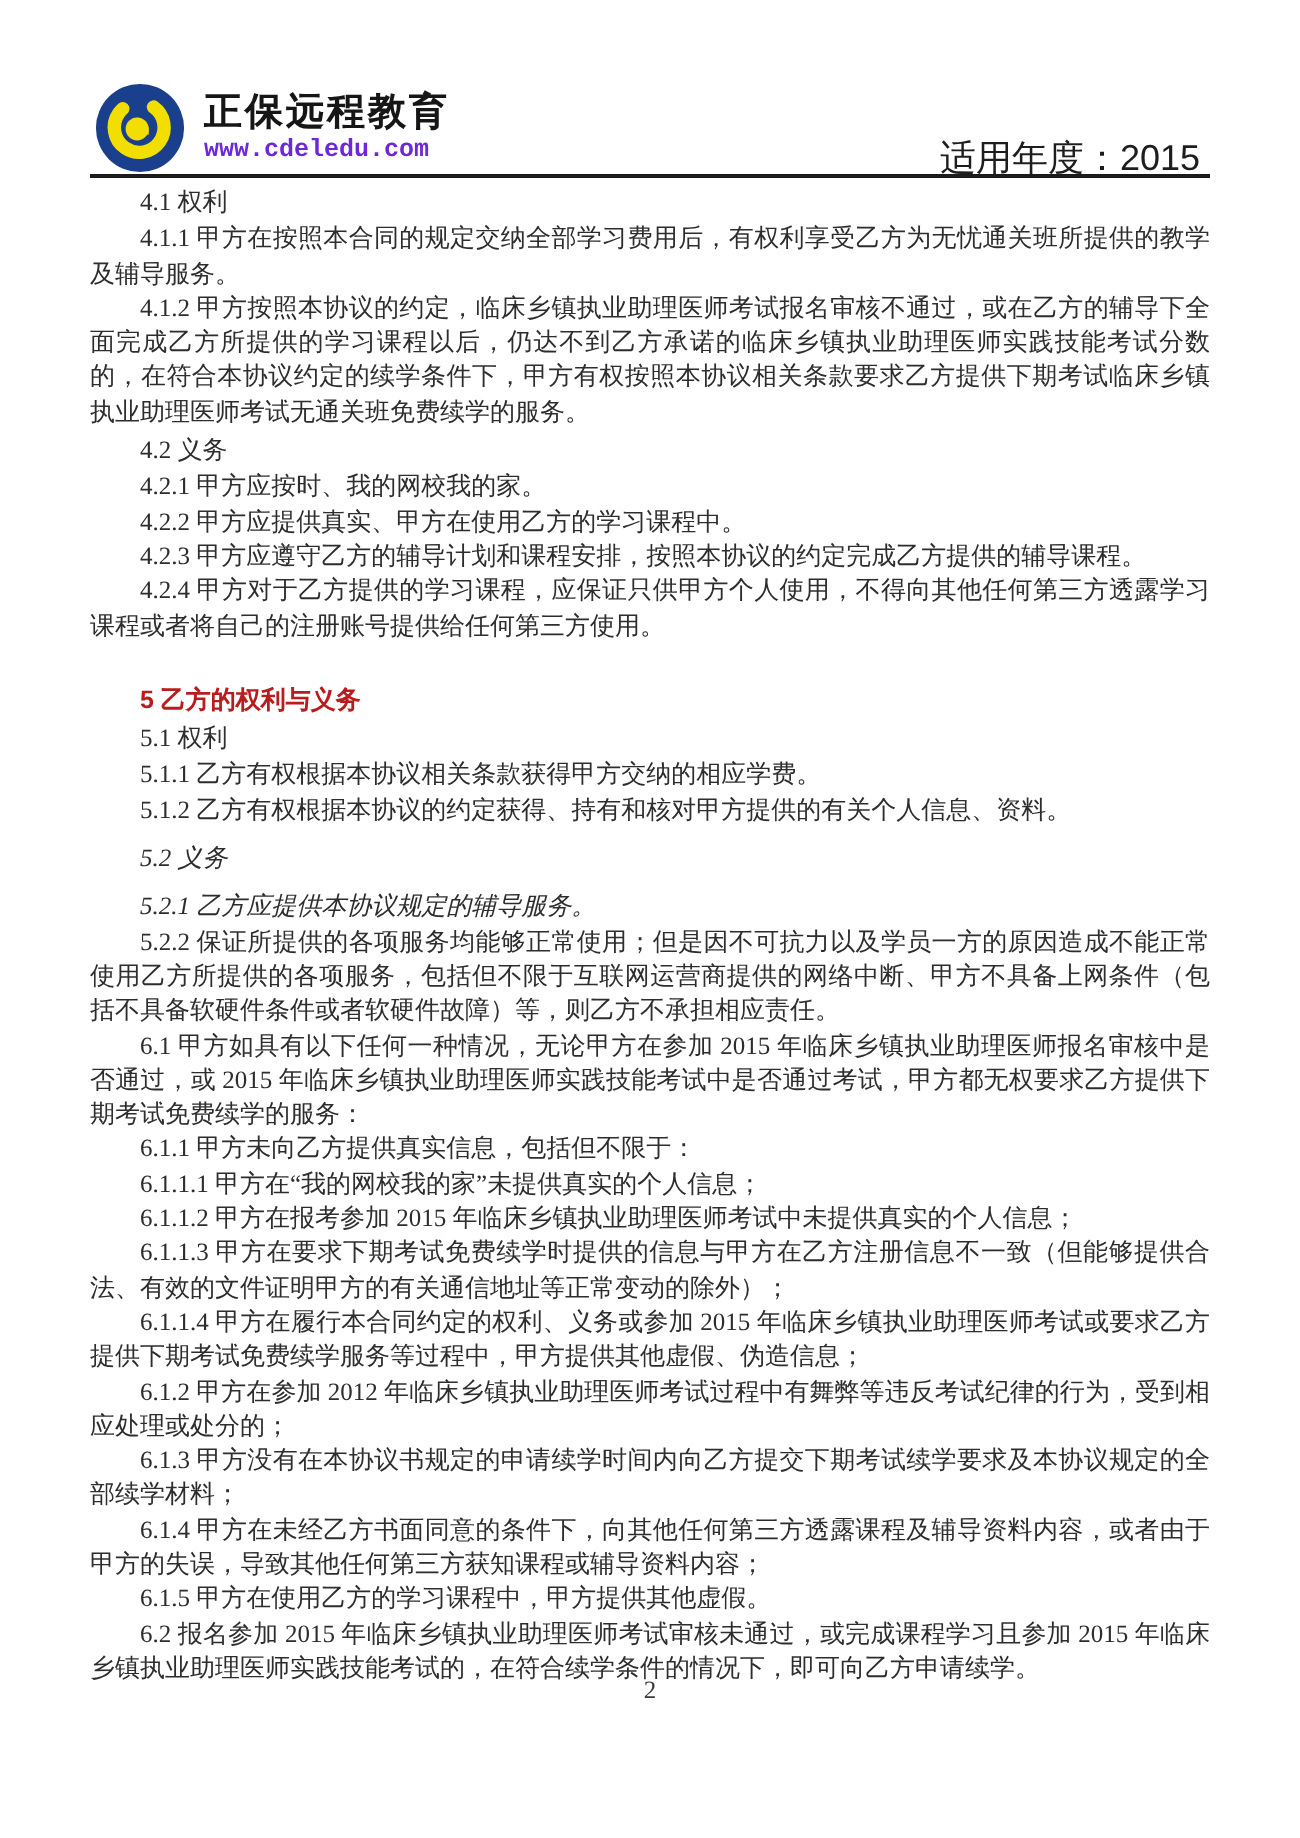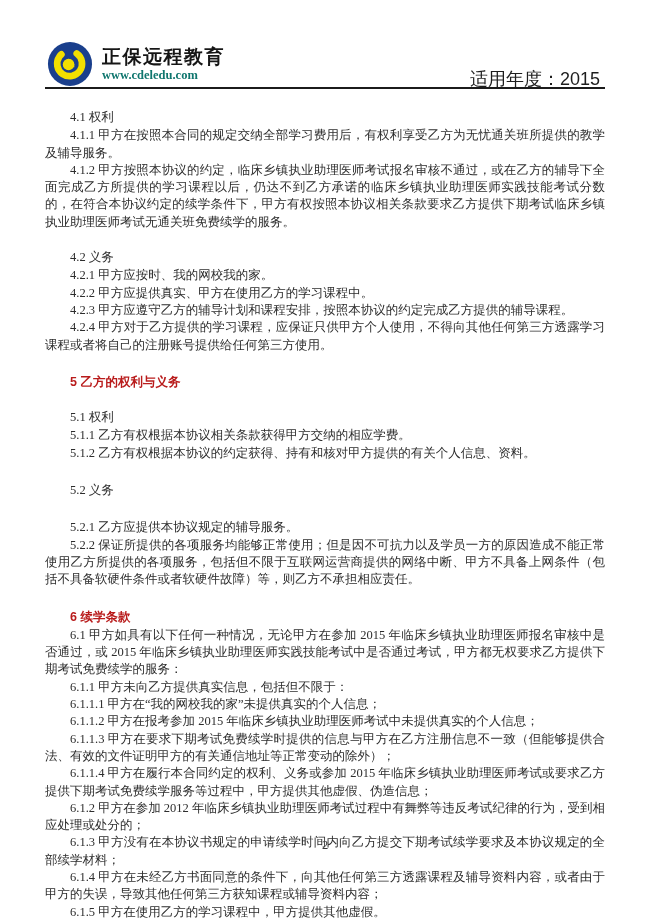--- a/index.html
+++ b/index.html
@@ -8,40 +8,40 @@
     color:#2f2f2f;font-family:"Liberation Serif","DejaVu Serif",serif;border-radius:23px;
   }
   
   .brand{position:absolute;left:47px;top:41px;display:flex;align-items:center;gap:9px;}
   .logo{width:46px;height:46px;display:block;}
   .brand-name{
     font-family:"Liberation Sans","DejaVu Sans",sans-serif;font-weight:bold;
     font-size:19px;letter-spacing:1.5px;color:#161616;line-height:22px;
   }
   .brand-url{
-    font-family:Liberation Serif, serif;font-weight:bold;
-    font-size:12.5px;color:#0f766e;line-height:15px;
+    font-family:Liberation Mono, monospace;font-weight:bold;
+    font-size:12.5px;color:#6d28d9;line-height:15px;
   }
   .year{
     position:absolute;right:50px;top:67px;font-size:18px;color:#1d1d1d;
     font-family:"Liberation Sans","DejaVu Sans",sans-serif;
   }
   .rule{position:absolute;left:45px;right:45px;top:87px;border-top:2px solid #1b1b1b;}
   
   main{
     position:absolute;left:45px;top:91px;width:560px;
     font-size:12.5px;line-height:17.3px;text-align:justify;color:#2d2d2d;
   }
   main p{margin:0;text-indent:2em;}
   main p.h1{
     font-family:"Liberation Sans","DejaVu Sans",sans-serif;font-weight:bold;
     color:#b91c1c;margin-top:20px;margin-bottom:1px;
   }
-  main p.h2{margin-top:18px;margin-bottom:1px;}
-  main p.spaced{margin-top:20px;}
+  main p.h2{margin-top:2px;margin-bottom:1px;}
+  main p.spaced{margin-top:7px;font-style:italic;}
   
   footer{position:absolute;left:0;right:0;top:838px;text-align:center;
     font-size:12.5px;color:#3a3a3a;}
 </style>
 </head>
 <body>
 
 <div class="page">
 
   <header>
@@ -72,21 +72,20 @@
       <p class="p">4.2.2 甲方应提供真实、甲方在使用乙方的学习课程中。</p>
       <p class="p">4.2.3 甲方应遵守乙方的辅导计划和课程安排，按照本协议的约定完成乙方提供的辅导课程。</p>
       <p class="p">4.2.4 甲方对于乙方提供的学习课程，应保证只供甲方个人使用，不得向其他任何第三方透露学习课程或者将自己的注册账号提供给任何第三方使用。</p>
       <p class="h1">5 乙方的权利与义务</p>
       <p class="h2">5.1 权利</p>
       <p class="p">5.1.1 乙方有权根据本协议相关条款获得甲方交纳的相应学费。</p>
       <p class="p">5.1.2 乙方有权根据本协议的约定获得、持有和核对甲方提供的有关个人信息、资料。</p>
       <p class="h2 spaced">5.2 义务</p>
       <p class="p spaced">5.2.1 乙方应提供本协议规定的辅导服务。</p>
       <p class="p">5.2.2 保证所提供的各项服务均能够正常使用；但是因不可抗力以及学员一方的原因造成不能正常使用乙方所提供的各项服务，包括但不限于互联网运营商提供的网络中断、甲方不具备上网条件（包括不具备软硬件条件或者软硬件故障）等，则乙方不承担相应责任。</p>
-      <p class="h1">6 续学条款</p>
       <p class="p">6.1 甲方如具有以下任何一种情况，无论甲方在参加 2015 年临床乡镇执业助理医师报名审核中是否通过，或 2015 年临床乡镇执业助理医师实践技能考试中是否通过考试，甲方都无权要求乙方提供下期考试免费续学的服务：</p>
       <p class="p">6.1.1 甲方未向乙方提供真实信息，包括但不限于：</p>
       <p class="p">6.1.1.1 甲方在“我的网校我的家”未提供真实的个人信息；</p>
       <p class="p">6.1.1.2 甲方在报考参加 2015 年临床乡镇执业助理医师考试中未提供真实的个人信息；</p>
       <p class="p">6.1.1.3 甲方在要求下期考试免费续学时提供的信息与甲方在乙方注册信息不一致（但能够提供合法、有效的文件证明甲方的有关通信地址等正常变动的除外）；</p>
       <p class="p">6.1.1.4 甲方在履行本合同约定的权利、义务或参加 2015 年临床乡镇执业助理医师考试或要求乙方提供下期考试免费续学服务等过程中，甲方提供其他虚假、伪造信息；</p>
       <p class="p">6.1.2 甲方在参加 2012 年临床乡镇执业助理医师考试过程中有舞弊等违反考试纪律的行为，受到相应处理或处分的；</p>
       <p class="p">6.1.3 甲方没有在本协议书规定的申请续学时间内向乙方提交下期考试续学要求及本协议规定的全部续学材料；</p>
       <p class="p">6.1.4 甲方在未经乙方书面同意的条件下，向其他任何第三方透露课程及辅导资料内容，或者由于甲方的失误，导致其他任何第三方获知课程或辅导资料内容；</p>
       <p class="p">6.1.5 甲方在使用乙方的学习课程中，甲方提供其他虚假。</p>

